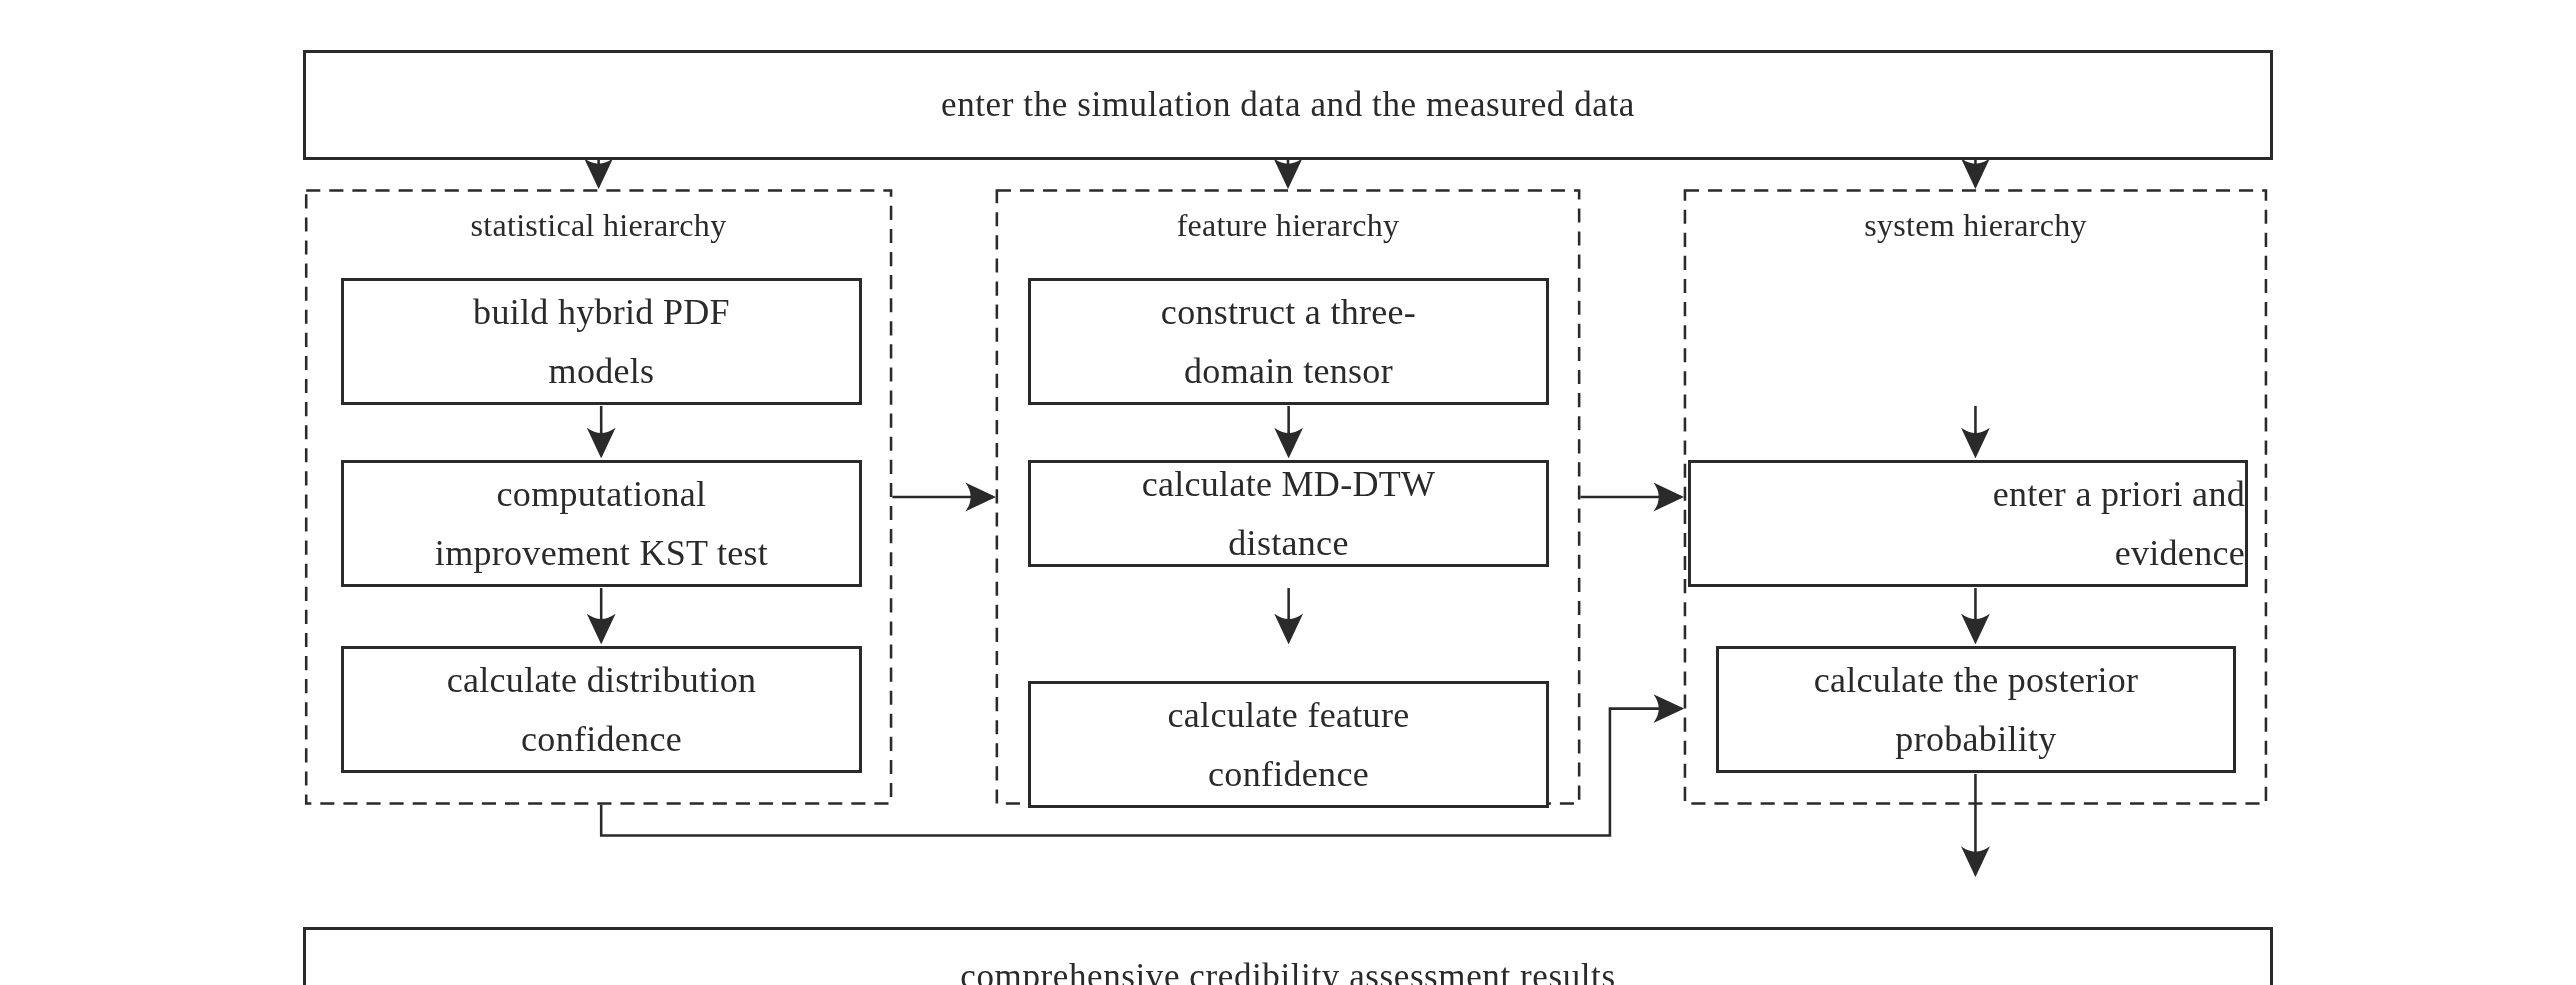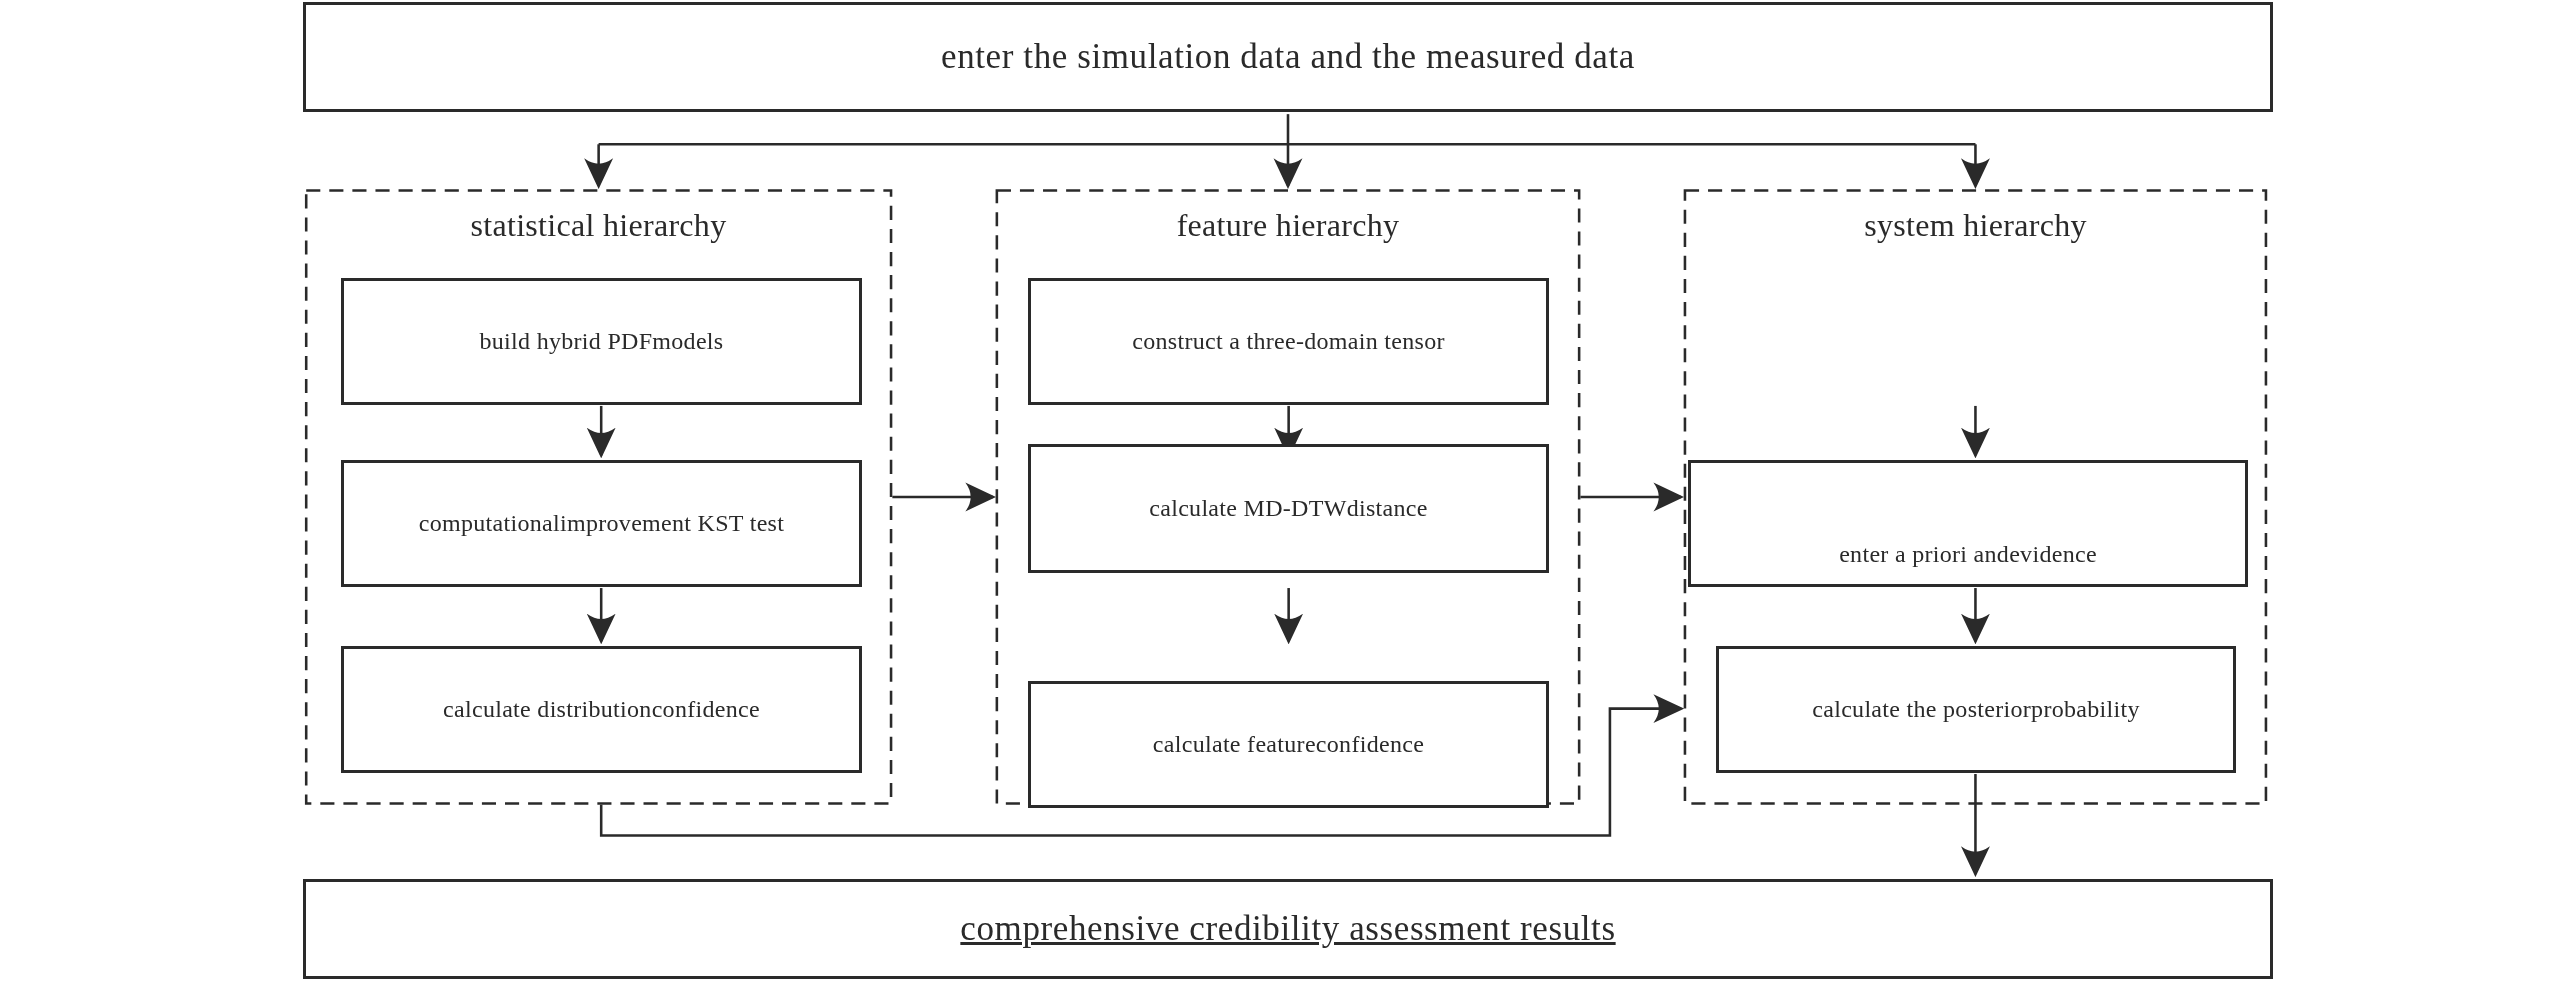--- a/index.html
+++ b/index.html
@@ -12,31 +12,32 @@
   #canvas{position:relative;width:2576px;height:985px;background:var(--bg);}
 
   
   .solid-box{
     position:absolute;
     border:3.8px solid var(--ink);
     background:var(--bg);
     display:flex;align-items:center;justify-content:center;
     box-sizing:border-box;
     text-align:right;
+    margin-top:48px;
   }
   .banner{font-size:35px;letter-spacing:0.6px;}
 
   .process-box{
     position:absolute;
     border:3.2px solid var(--ink);
     background:var(--bg);
     box-sizing:border-box;
-    display:flex;align-items:center;justify-content:center;
+    display:flex;flex-direction:column;align-items:center;justify-content:center;
     text-align:center;
-    font-size:24px;letter-spacing:0.3px;
+    font-size:36px;letter-spacing:0.3px;
     line-height:59px;
   }
 
   .col-header{
     position:absolute;
     text-align:center;
     font-size:32px;letter-spacing:0.3px;
   }
 
   
@@ -103,21 +104,21 @@
   </div>
   <div class="process-box" style="left:341px;top:646px;width:521px;height:127px;">
     <span>calculate distribution</span>
     <span>confidence</span>
   </div>
 
   <div class="process-box" style="left:1028px;top:278px;width:521px;height:127px;">
     <span>construct a three-</span>
     <span>domain tensor</span>
   </div>
-  <div class="process-box" style="left:1028px;top:444px;width:521px;height:129px;">
+  <div class="process-box" style="left:1028px;top:460px;width:521px;height:107px;">
     <span>calculate MD-DTW</span>
     <span>distance</span>
   </div>
   <div class="process-box" style="left:1028px;top:646px;width:521px;height:127px;margin-top:35px;">
     <span>calculate feature</span>
     <span>confidence</span>
   </div>
 
   <div class="process-box" style="left:1688px;top:460px;width:560px;height:127px;align-items:flex-end;">
     <span>enter a priori and</span>

